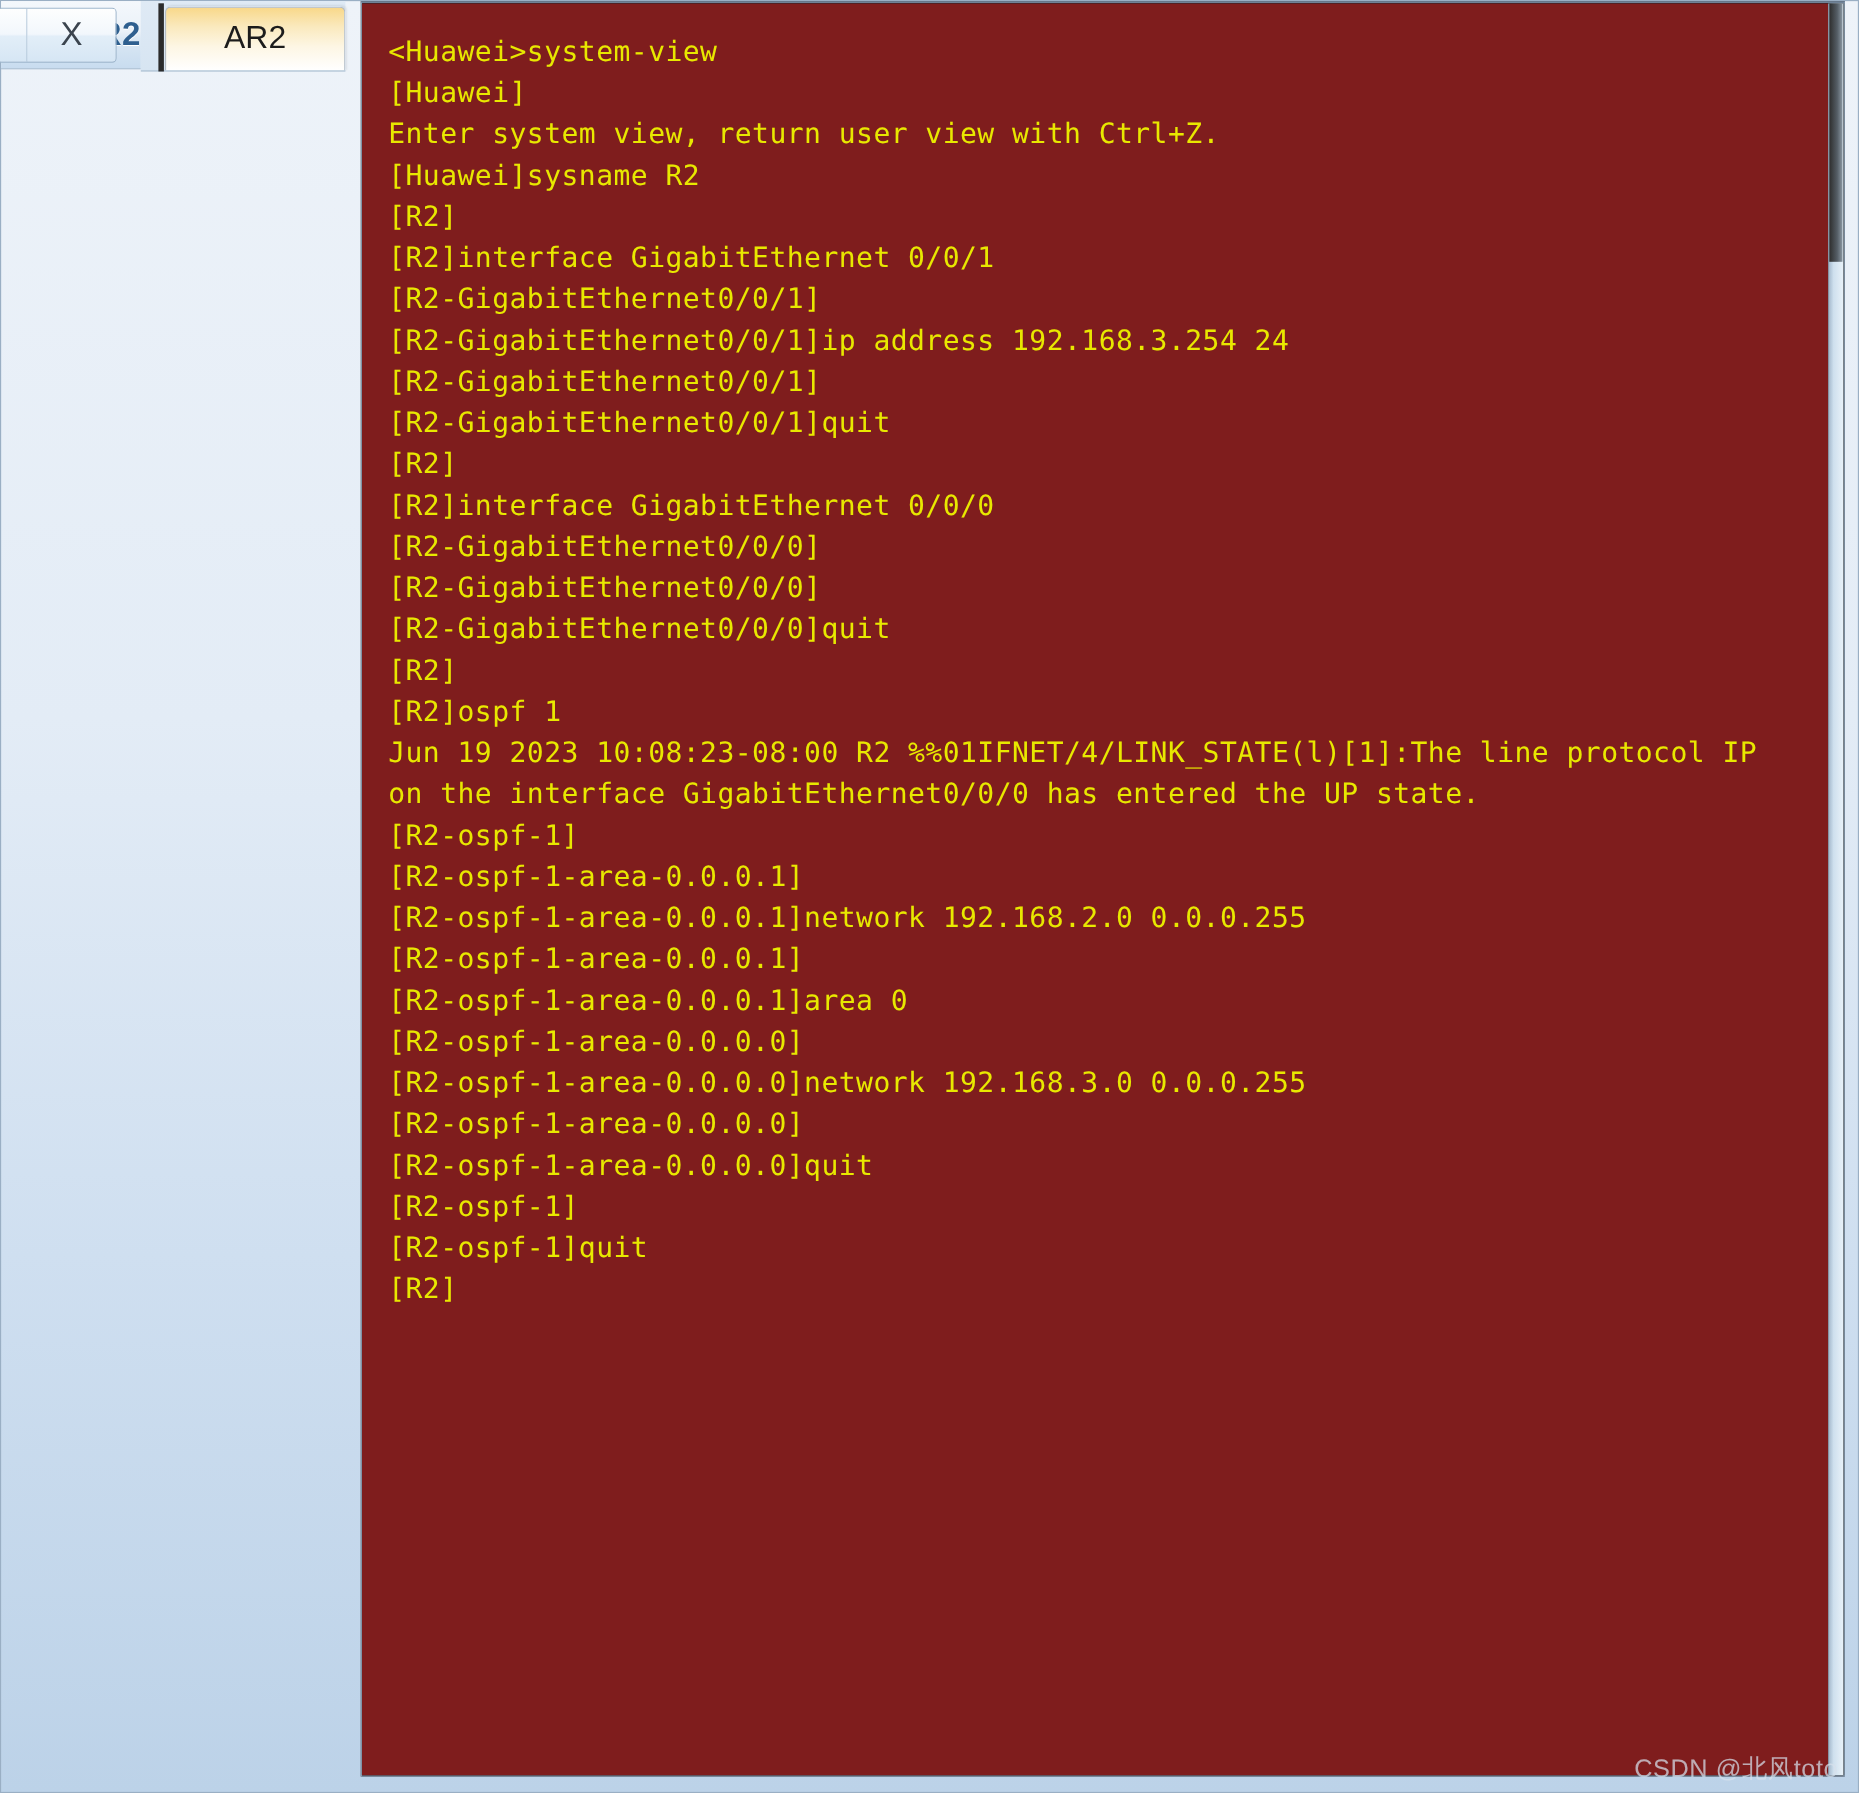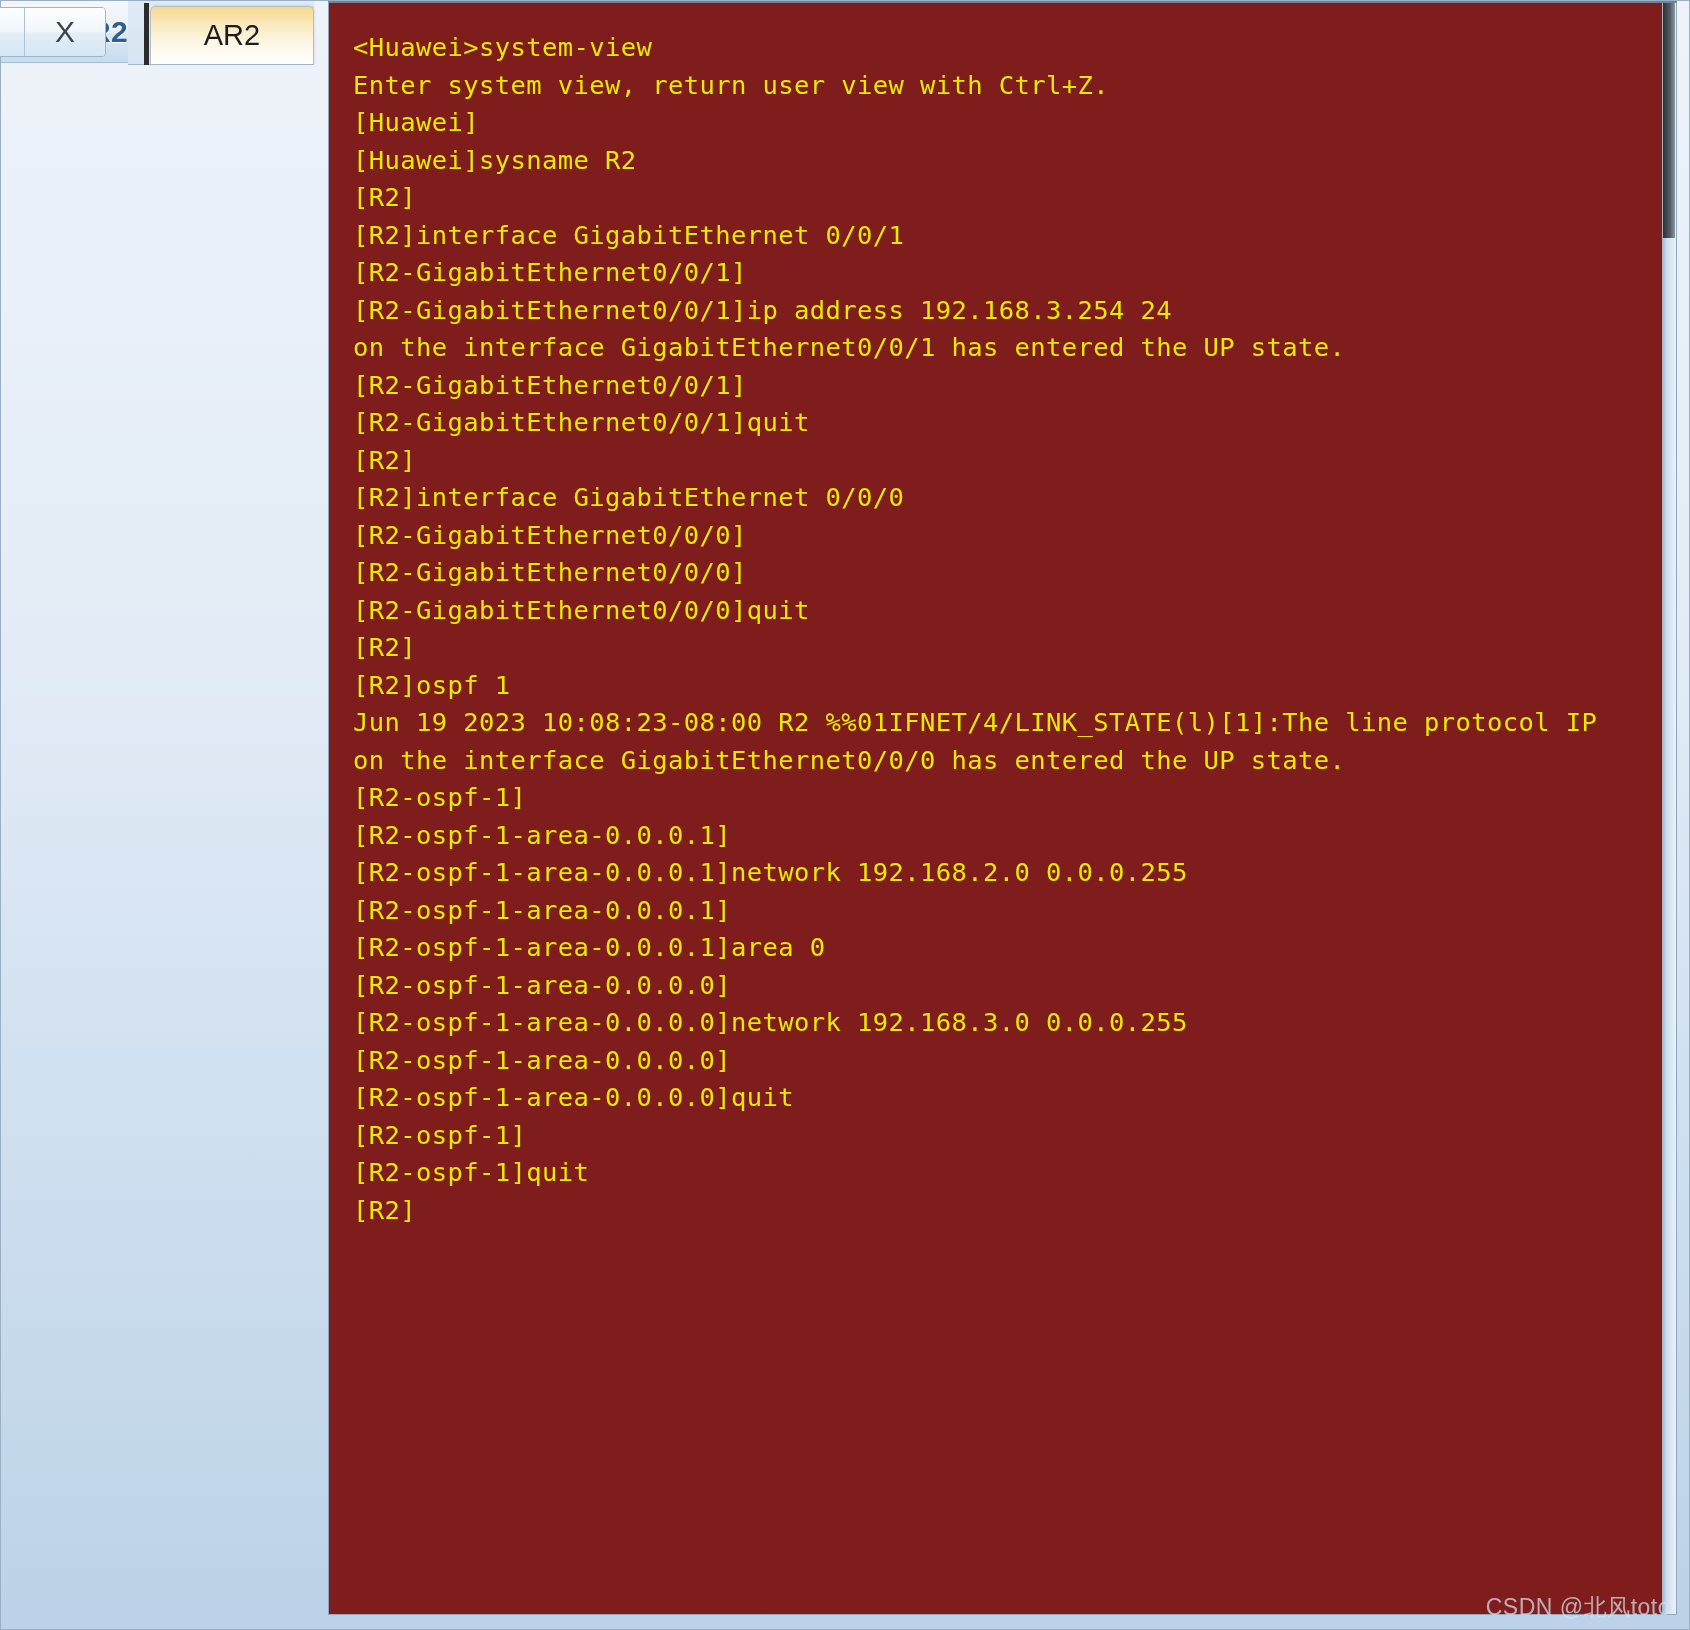--- a/index.html
+++ b/index.html
@@ -259,28 +259,27 @@
 
   <div class="tabstrip">
     <div class="tab">
       <span>AR2</span>
     </div>
   </div>
 
   <div class="terminal-wrap">
     <div class="terminal" id="terminal">
         <div class="term-line">&lt;Huawei&gt;system-view</div>
+        <div class="term-line">[Huawei]</div>
         <div class="term-line">Enter system view, return user view with Ctrl+Z.</div>
-        <div class="term-line">[Huawei]</div>
         <div class="term-line">[Huawei]sysname R2</div>
         <div class="term-line">[R2]</div>
         <div class="term-line">[R2]interface GigabitEthernet 0/0/1</div>
         <div class="term-line">[R2-GigabitEthernet0/0/1]</div>
         <div class="term-line">[R2-GigabitEthernet0/0/1]ip address 192.168.3.254 24</div>
-        <div class="term-line">on the interface GigabitEthernet0/0/1 has entered the UP state.</div>
         <div class="term-line">[R2-GigabitEthernet0/0/1]</div>
         <div class="term-line">[R2-GigabitEthernet0/0/1]quit</div>
         <div class="term-line">[R2]</div>
         <div class="term-line">[R2]interface GigabitEthernet 0/0/0</div>
         <div class="term-line">[R2-GigabitEthernet0/0/0]</div>
         <div class="term-line">[R2-GigabitEthernet0/0/0]</div>
         <div class="term-line">[R2-GigabitEthernet0/0/0]quit</div>
         <div class="term-line">[R2]</div>
         <div class="term-line">[R2]ospf 1</div>
         <div class="term-line">Jun 19 2023 10:08:23-08:00 R2 %%01IFNET/4/LINK_STATE(l)[1]:The line protocol IP</div>

